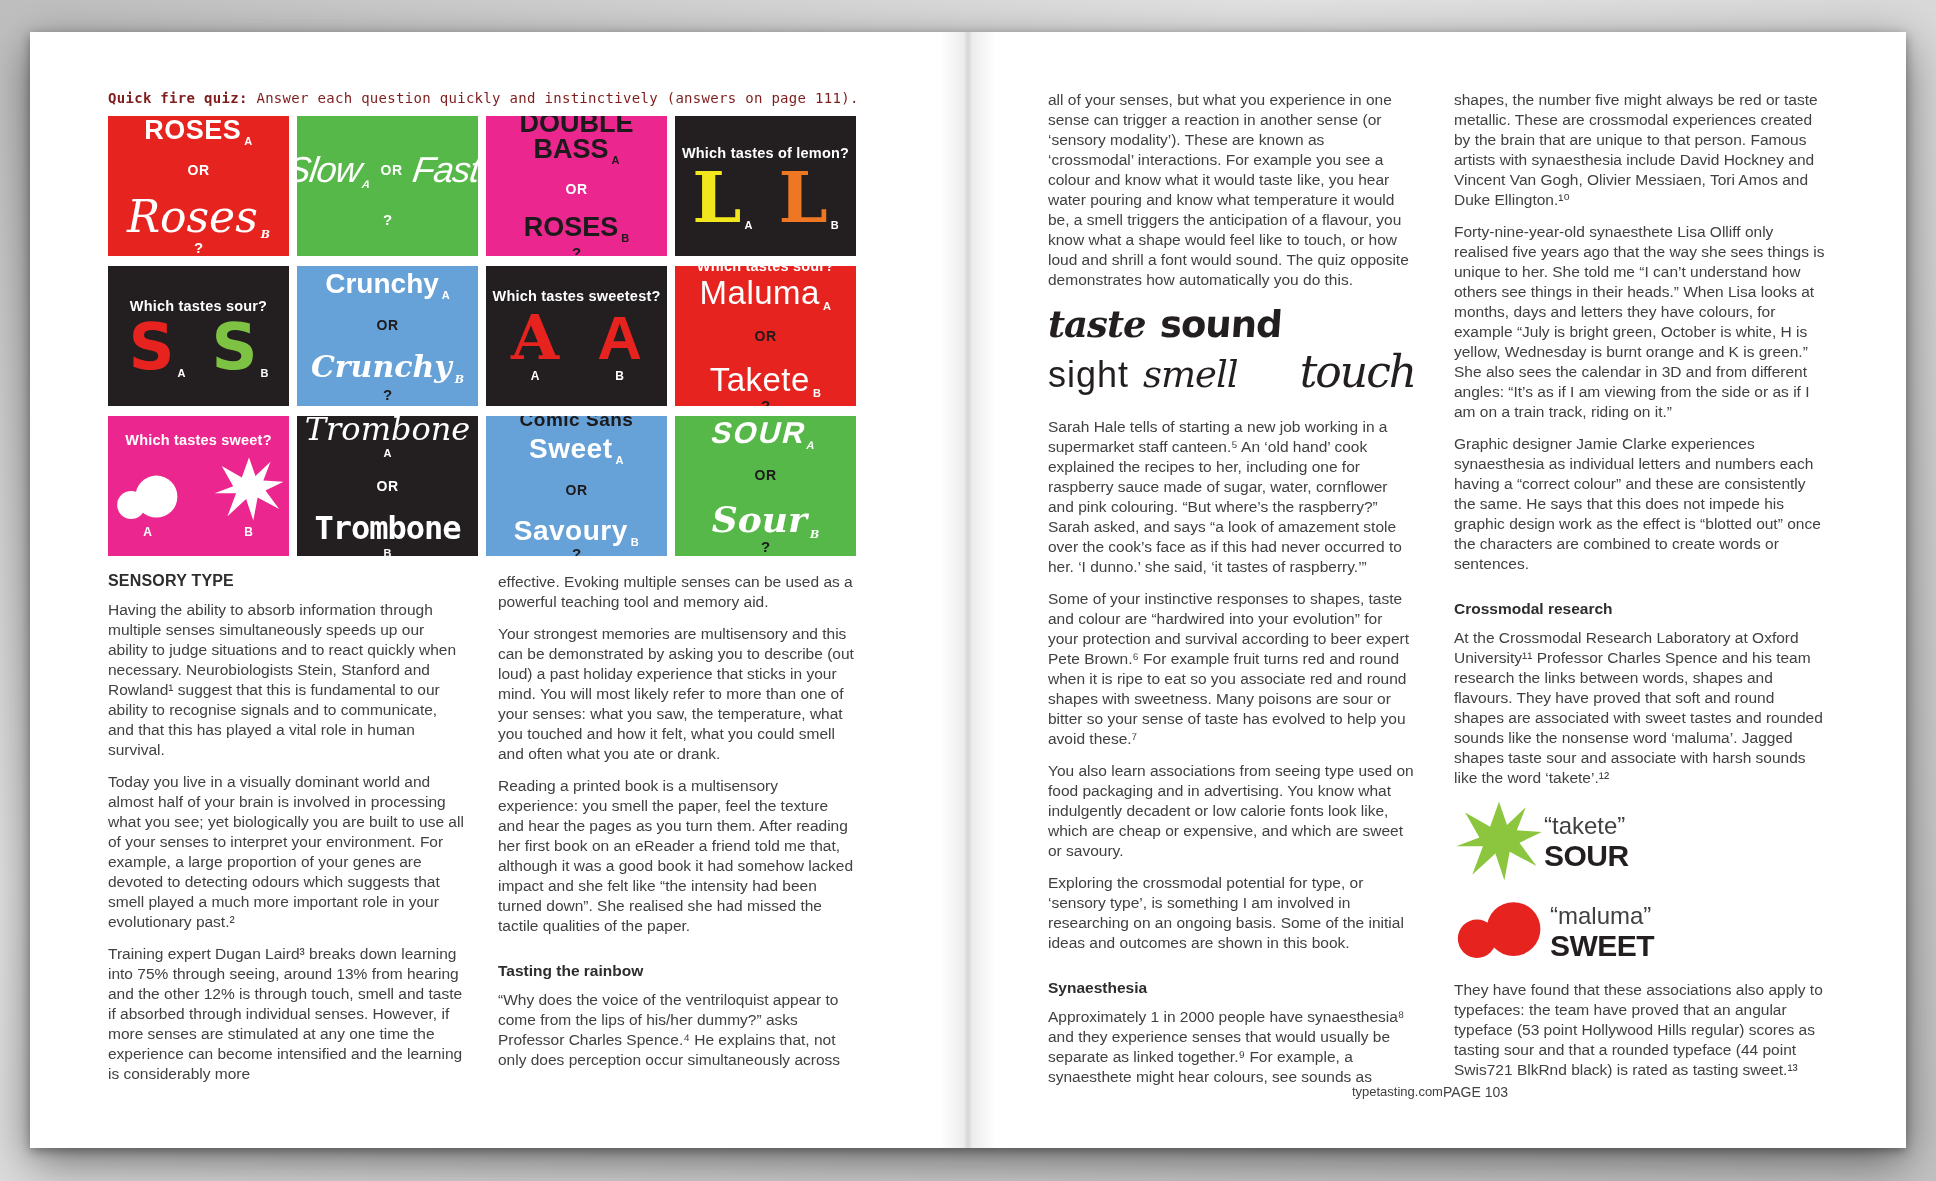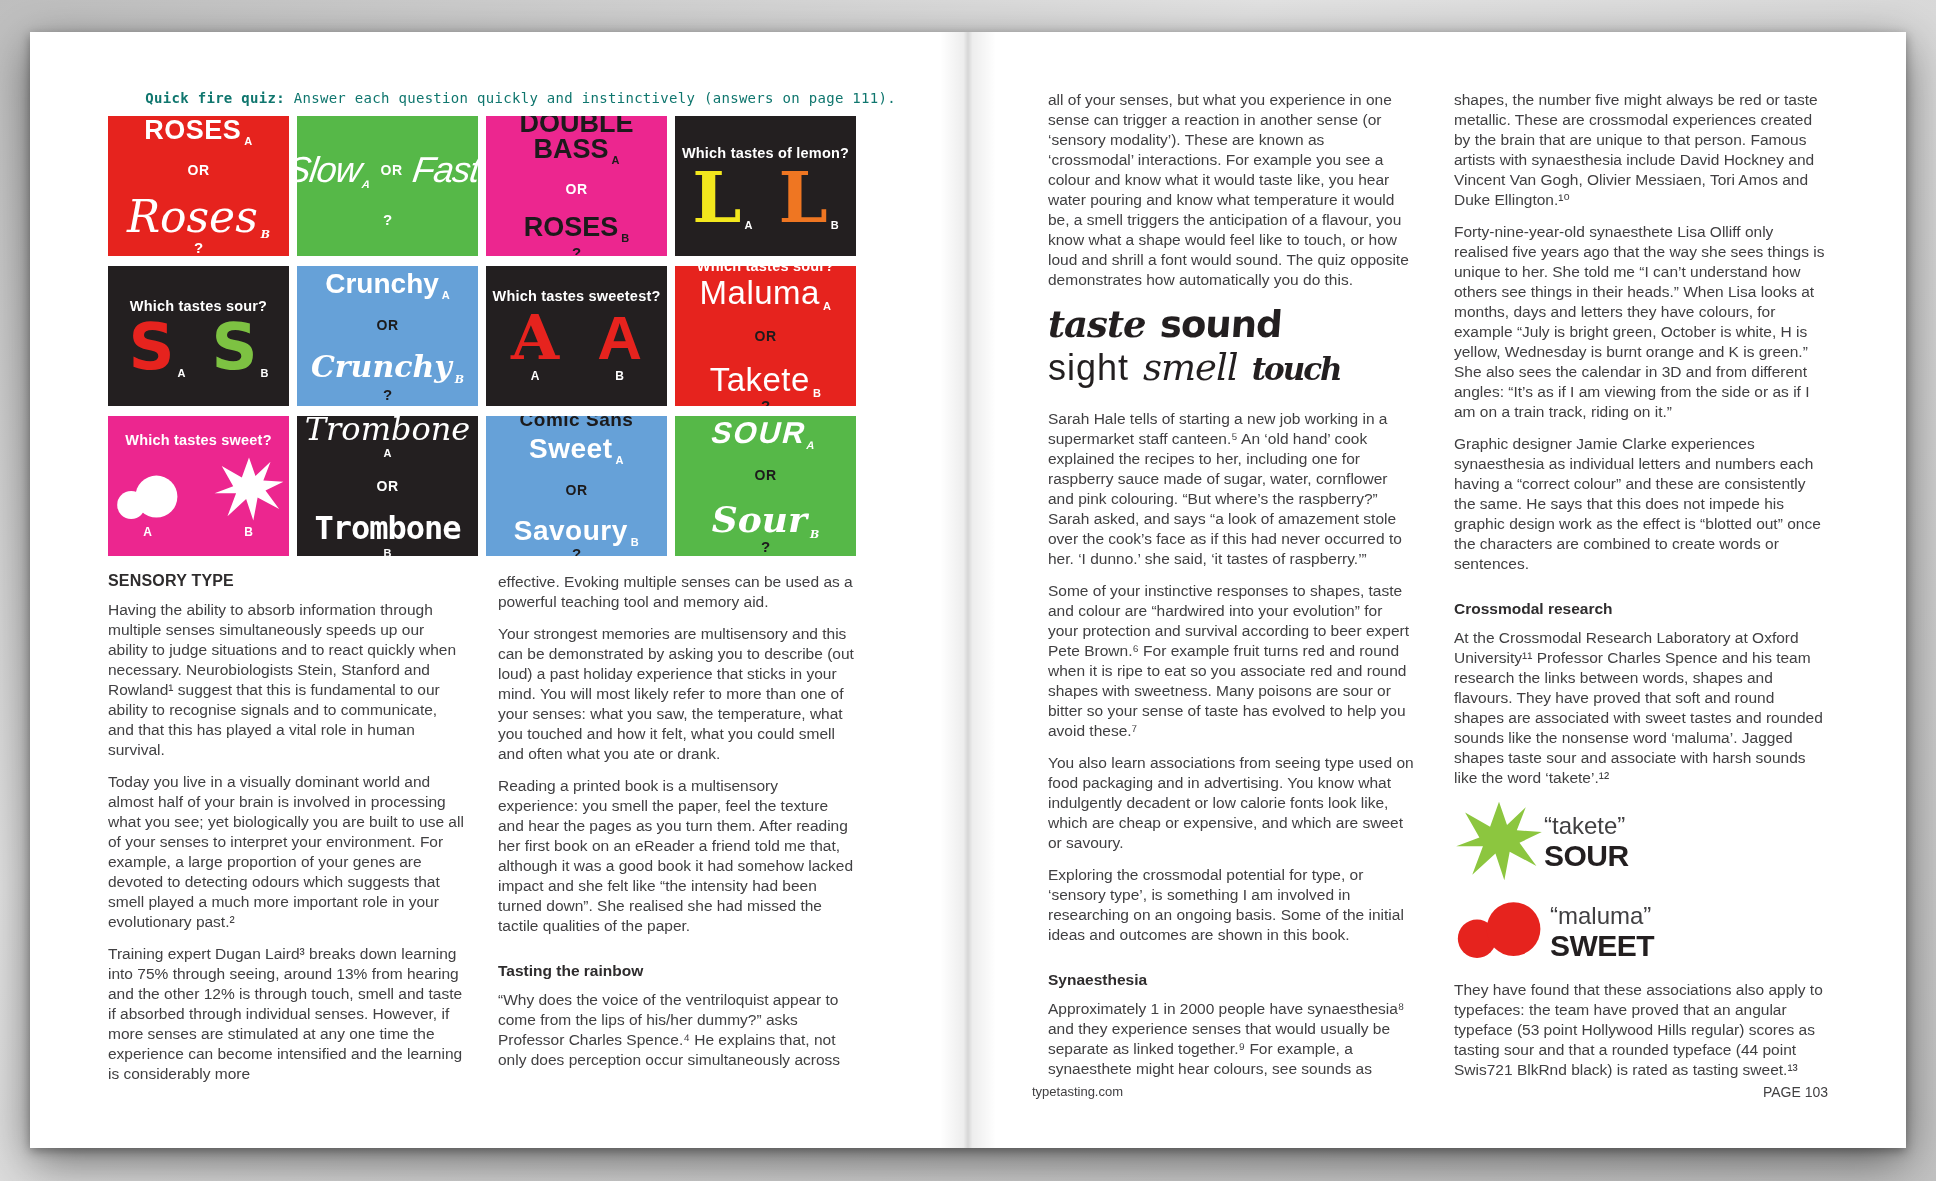--- a/index.html
+++ b/index.html
@@ -13,21 +13,21 @@
     box-shadow:0 14px 45px rgba(0,0,0,.5), 0 3px 10px rgba(0,0,0,.35); display:flex; }
   .page { width:938px; height:100%; background:#fff; position:relative;
     padding:58px 72px 0 78px; color:#414042; }
   .page.right { padding:58px 78px 0 80px; }
   .gutter-shade { position:absolute; left:910px; top:0; width:56px; height:100%;
     background:linear-gradient(to right, rgba(0,0,0,0) 0%, rgba(0,0,0,.07) 42%, rgba(0,0,0,.16) 50%, rgba(0,0,0,.07) 58%, rgba(0,0,0,0) 100%);
     pointer-events:none; z-index:5; }
 
   
   .quiz-header { font-family:"DejaVu Sans Mono","Liberation Mono",monospace;
-    font-size:14px; letter-spacing:.3px; color:#0f766e; margin-bottom:10px; white-space:nowrap;text-align:right; }
+    font-size:14px; letter-spacing:.3px; color:#7f1d1d; margin-bottom:10px; white-space:nowrap; }
   .quiz-header b { font-weight:bold; }
 
   
   .quiz-grid { display:grid; grid-template-columns:repeat(4,181px); grid-auto-rows:140px;
     gap:10px 8px; margin-bottom:16px; }
   .tile { position:relative; display:flex; flex-direction:column; align-items:center;
     justify-content:center; text-align:center; color:#fff; overflow:hidden; line-height:1.05; }
   .tile .question { font-size:14.5px; font-weight:bold; letter-spacing:.2px; margin-bottom:8px; }
   .tile .or { font-size:14px; font-weight:bold; margin:19px 0; letter-spacing:.5px; }
   .tile .qmark { font-size:15px; font-weight:bold; margin-top:4px; }
@@ -85,33 +85,33 @@
   .senses { margin:10px 0 20px; color:#231f20; }
   .senses .l1, .senses .l2 { display:flex; align-items:baseline; gap:14px; }
   .w-taste { font-family:"DejaVu Serif","Liberation Serif",serif; font-weight:900;
     font-style:italic; font-size:37px; letter-spacing:-1px; }
   .w-sound { font-family:"DejaVu Sans",sans-serif; font-weight:900; font-size:37px;
     letter-spacing:-1px; transform:skewX(-4deg); }
   .w-sight { font-family:"Liberation Sans",sans-serif; font-weight:400; font-size:36px;
     letter-spacing:1px; }
   .w-smell { font-family:"DejaVu Serif","Liberation Serif",serif; font-style:italic;
     font-size:37px; letter-spacing:-1px; }
-  .w-touch { font-family:"DejaVu Serif","Liberation Serif",serif; font-weight:700;
-    font-style:italic; font-size:31px; letter-spacing:-2px; }
+  .w-touch { font-family:"DejaVu Serif","Liberation Serif",serif; font-weight:400;
+    font-style:italic; font-size:44px; letter-spacing:-2px;margin-left:48px; }
 
   
   .assoc { display:flex; align-items:center; margin:10px 0 14px; }
   .assoc .shape { flex:0 0 auto; }
   .assoc .quote { font-size:24px; color:#414042; line-height:1.05; }
   .assoc .big-label { font-size:30px; font-weight:900; letter-spacing:-.5px; color:#231f20; }
 
   
   .footer { position:absolute; left:78px; right:72px; bottom:48px; display:flex;
     justify-content:space-between; font-size:14px; color:#414042; }
-  .page.right .footer { left:64px; right:78px; }
+  .page.right .footer { left:64px; right:78px;justify-content:center; }
   .footer .small { font-size:13px; }
 </style>
 </head>
 <body>
 
 <div class="spread">
 
   <section class="page left">
 
     <div class="quiz-header">

